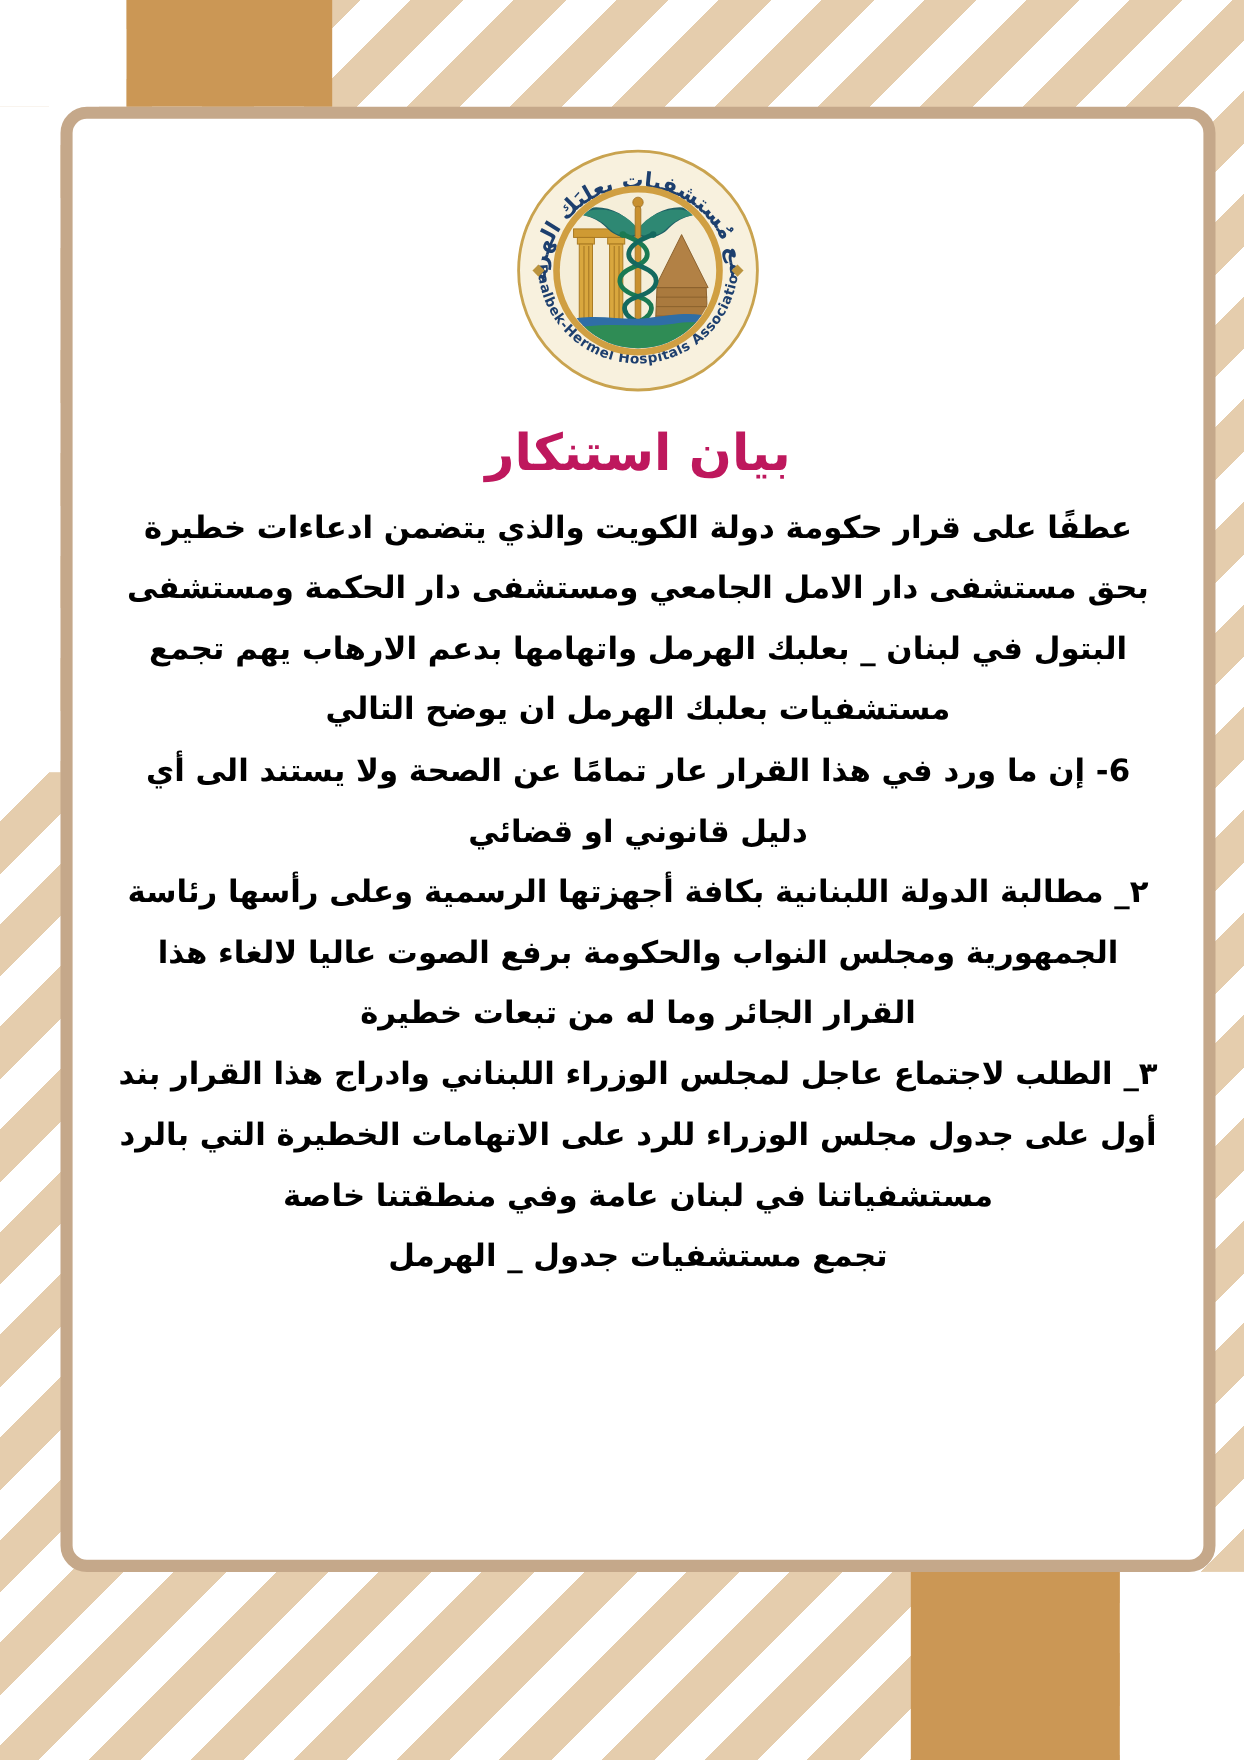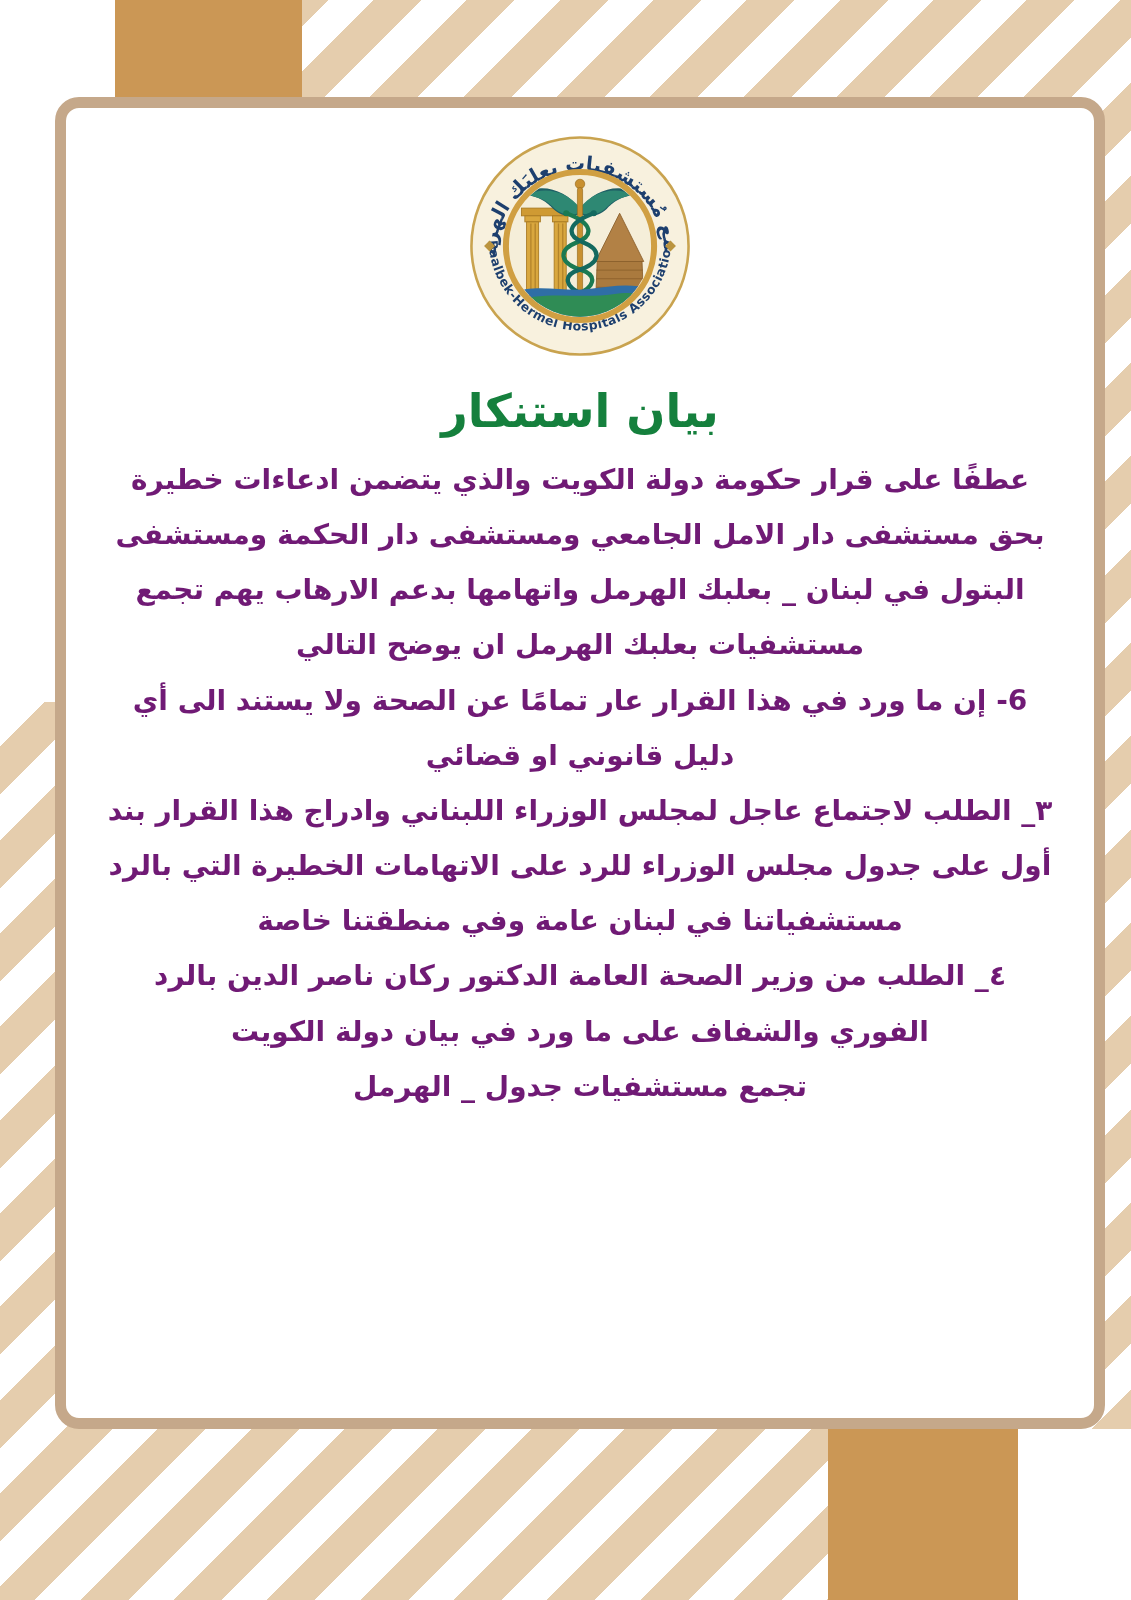--- a/index.html
+++ b/index.html
@@ -35,26 +35,26 @@
     box-sizing:content-box;
   }
   .card-inner{
     width:960px;margin:0 auto;
     padding-top:26px;
     text-align:center;
   }
   .logo-wrap{width:224px;height:224px;margin:0 auto;}
   .doc-title{
     margin:26px 0 14px 0;
-    font-size:46px;font-weight:bold;color:#15803d;
+    font-size:46px;font-weight:bold;color:#be185d;
     letter-spacing:0;
   }
   .doc-body p{
     margin:0;
-    font-size:28px;font-weight:bold;color:#701a75;
+    font-size:28px;font-weight:bold;color:#000000;
     line-height:1.97;
     direction:rtl;text-align:center;
   }
   .doc-body .signature{margin-top:0;}
 </style>
 </head>
 <body>
 
 <div class="stripes"></div>
 <div class="cover cover-top-left"></div>
@@ -135,19 +135,19 @@
           </g>
         </g>
       </svg>
     </div>
 
     <div class="doc-title">بيان استنكار</div>
 
     <div class="doc-body">
       <p>عطفًا على قرار حكومة دولة الكويت والذي يتضمن ادعاءات خطيرة بحق مستشفى دار الامل الجامعي ومستشفى دار الحكمة ومستشفى البتول في لبنان _ بعلبك الهرمل واتهامها بدعم الارهاب يهم تجمع مستشفيات بعلبك الهرمل ان يوضح التالي</p>
       <p>6- إن ما ورد في هذا القرار عار تمامًا عن الصحة ولا يستند الى أي دليل قانوني او قضائي</p>
+      <p>٢_ مطالبة الدولة اللبنانية بكافة أجهزتها الرسمية وعلى رأسها رئاسة الجمهورية ومجلس النواب والحكومة برفع الصوت عاليا لالغاء هذا القرار الجائر وما له من تبعات خطيرة</p>
       <p>٣_ الطلب لاجتماع عاجل لمجلس الوزراء اللبناني وادراج هذا القرار بند أول على جدول مجلس الوزراء للرد على الاتهامات الخطيرة التي بالرد مستشفياتنا في لبنان عامة وفي منطقتنا خاصة</p>
-      <p>٤_ الطلب من وزير الصحة العامة الدكتور ركان ناصر الدين بالرد الفوري والشفاف على ما ورد في بيان دولة الكويت</p>
       <p class="signature">تجمع مستشفيات جدول _ الهرمل</p>
     </div>
 
   </div>
 </div>
 
 </body></html>

